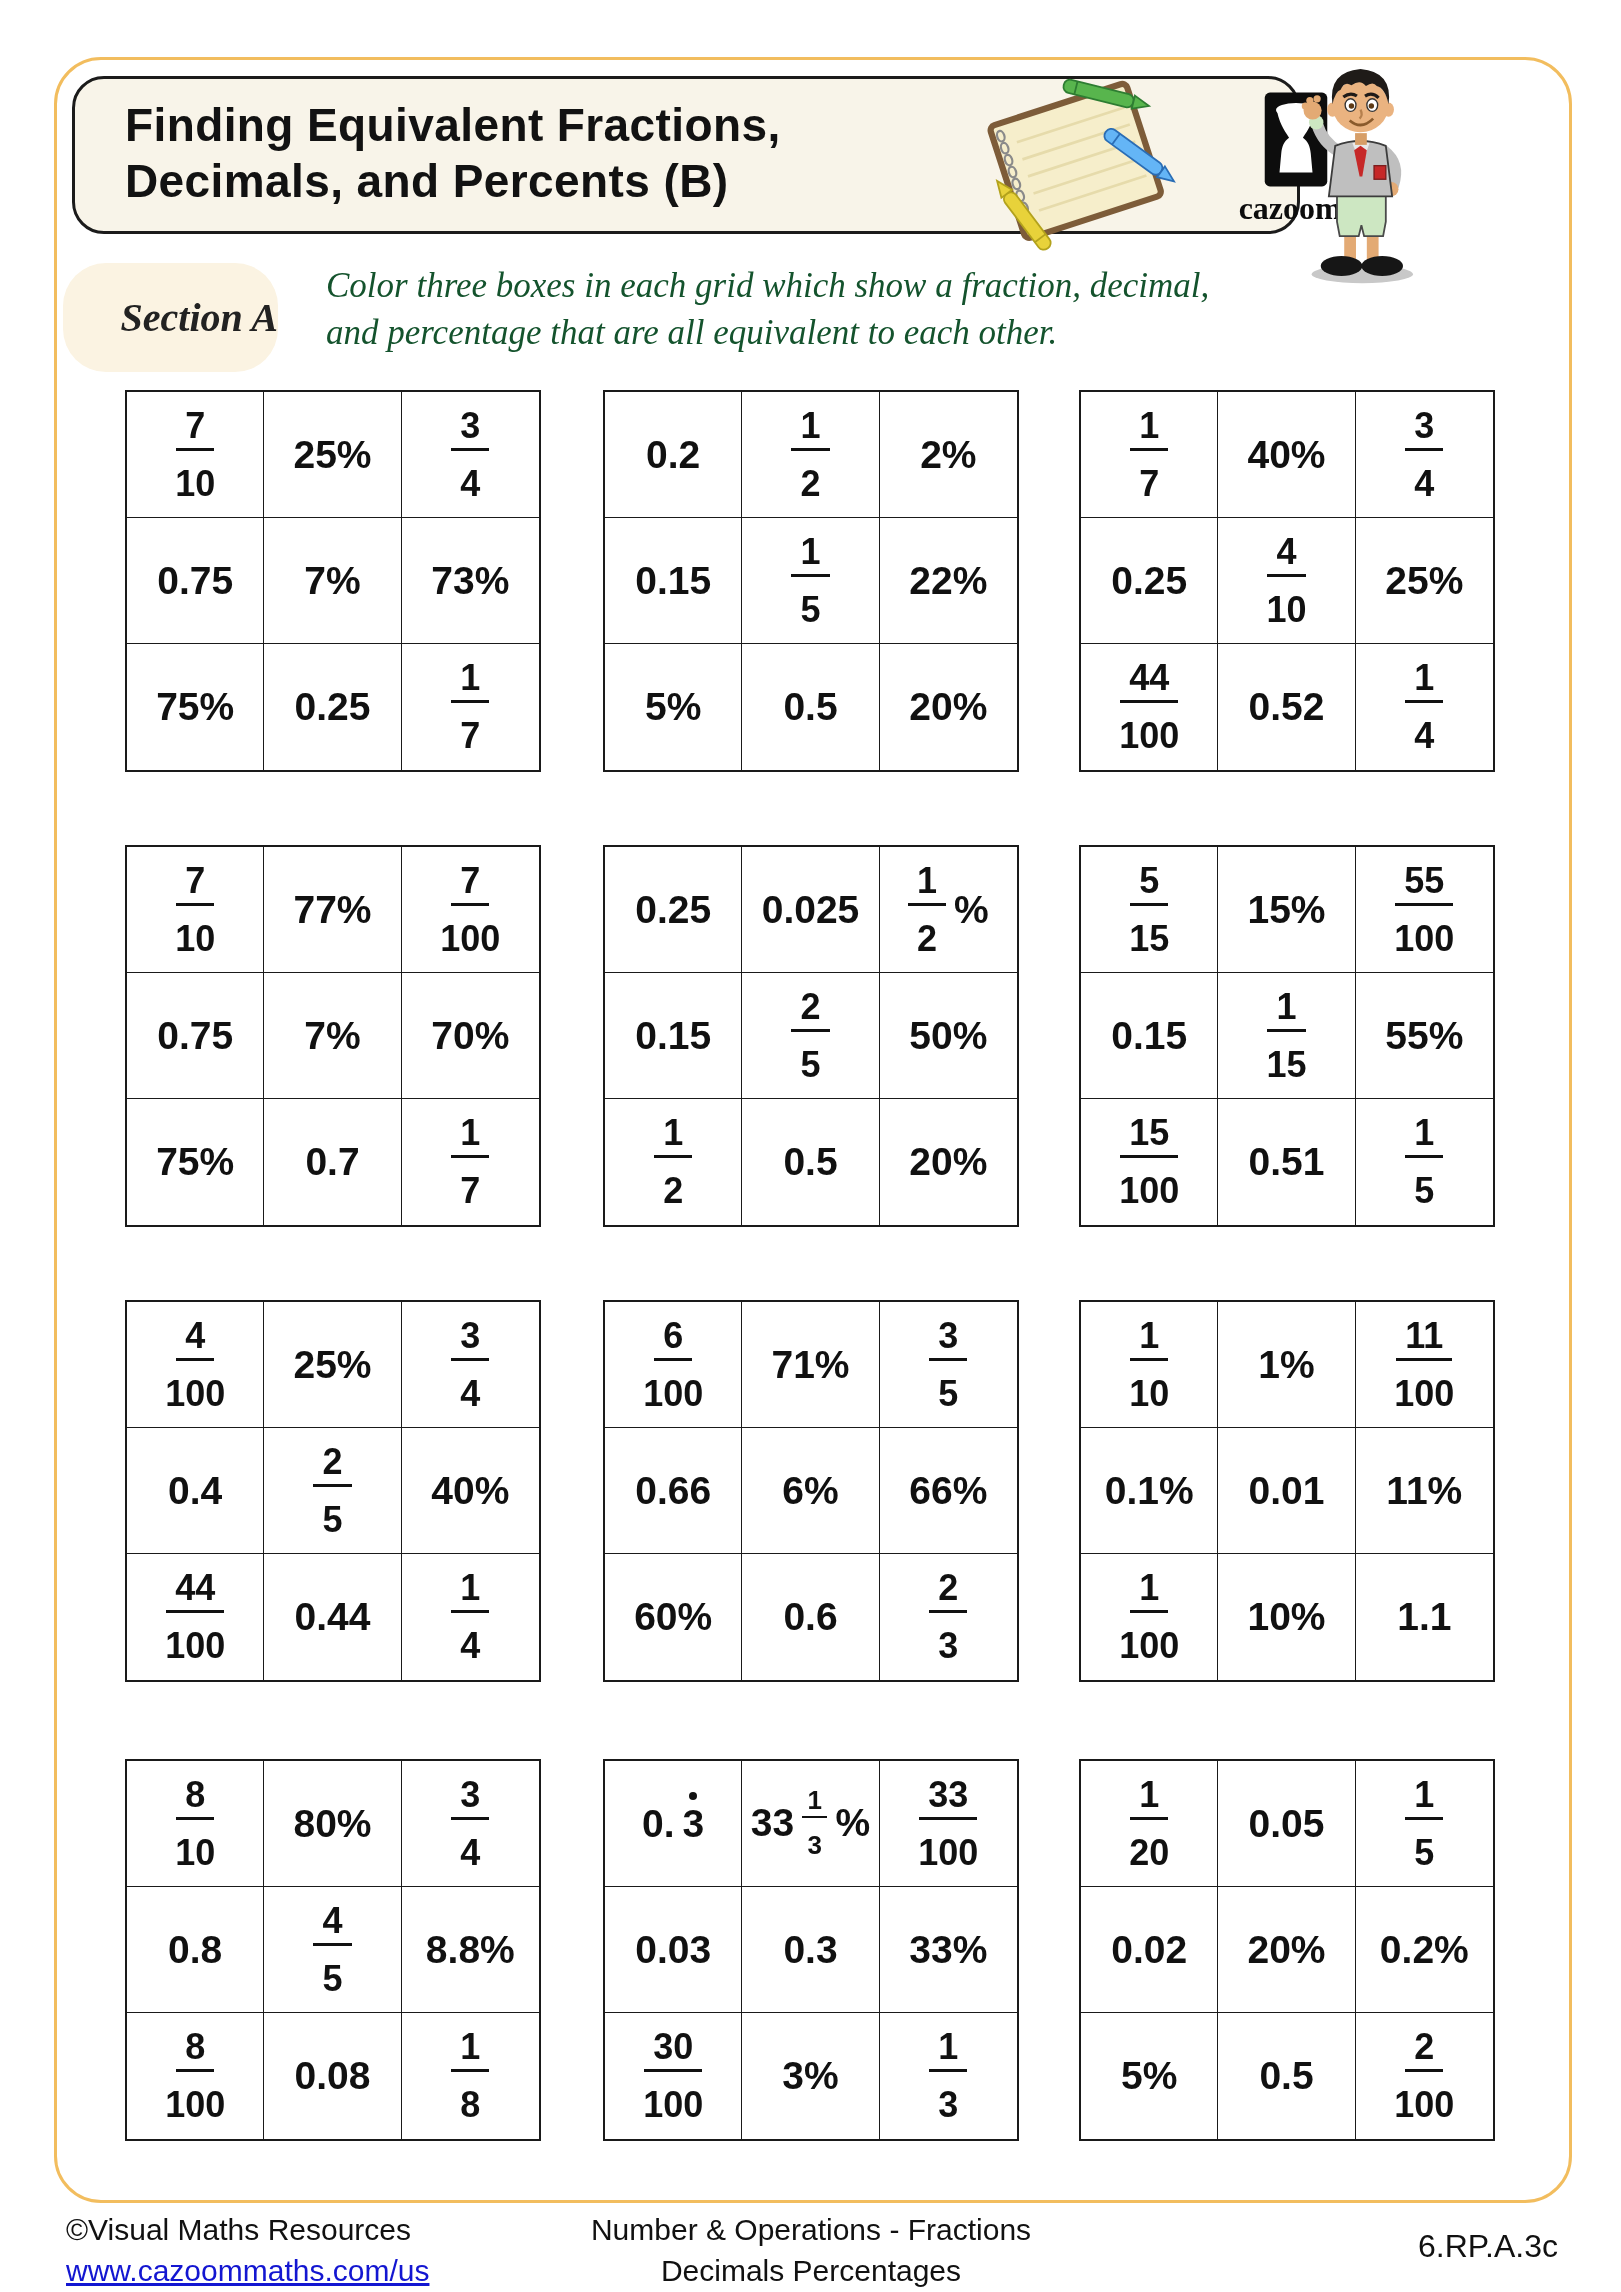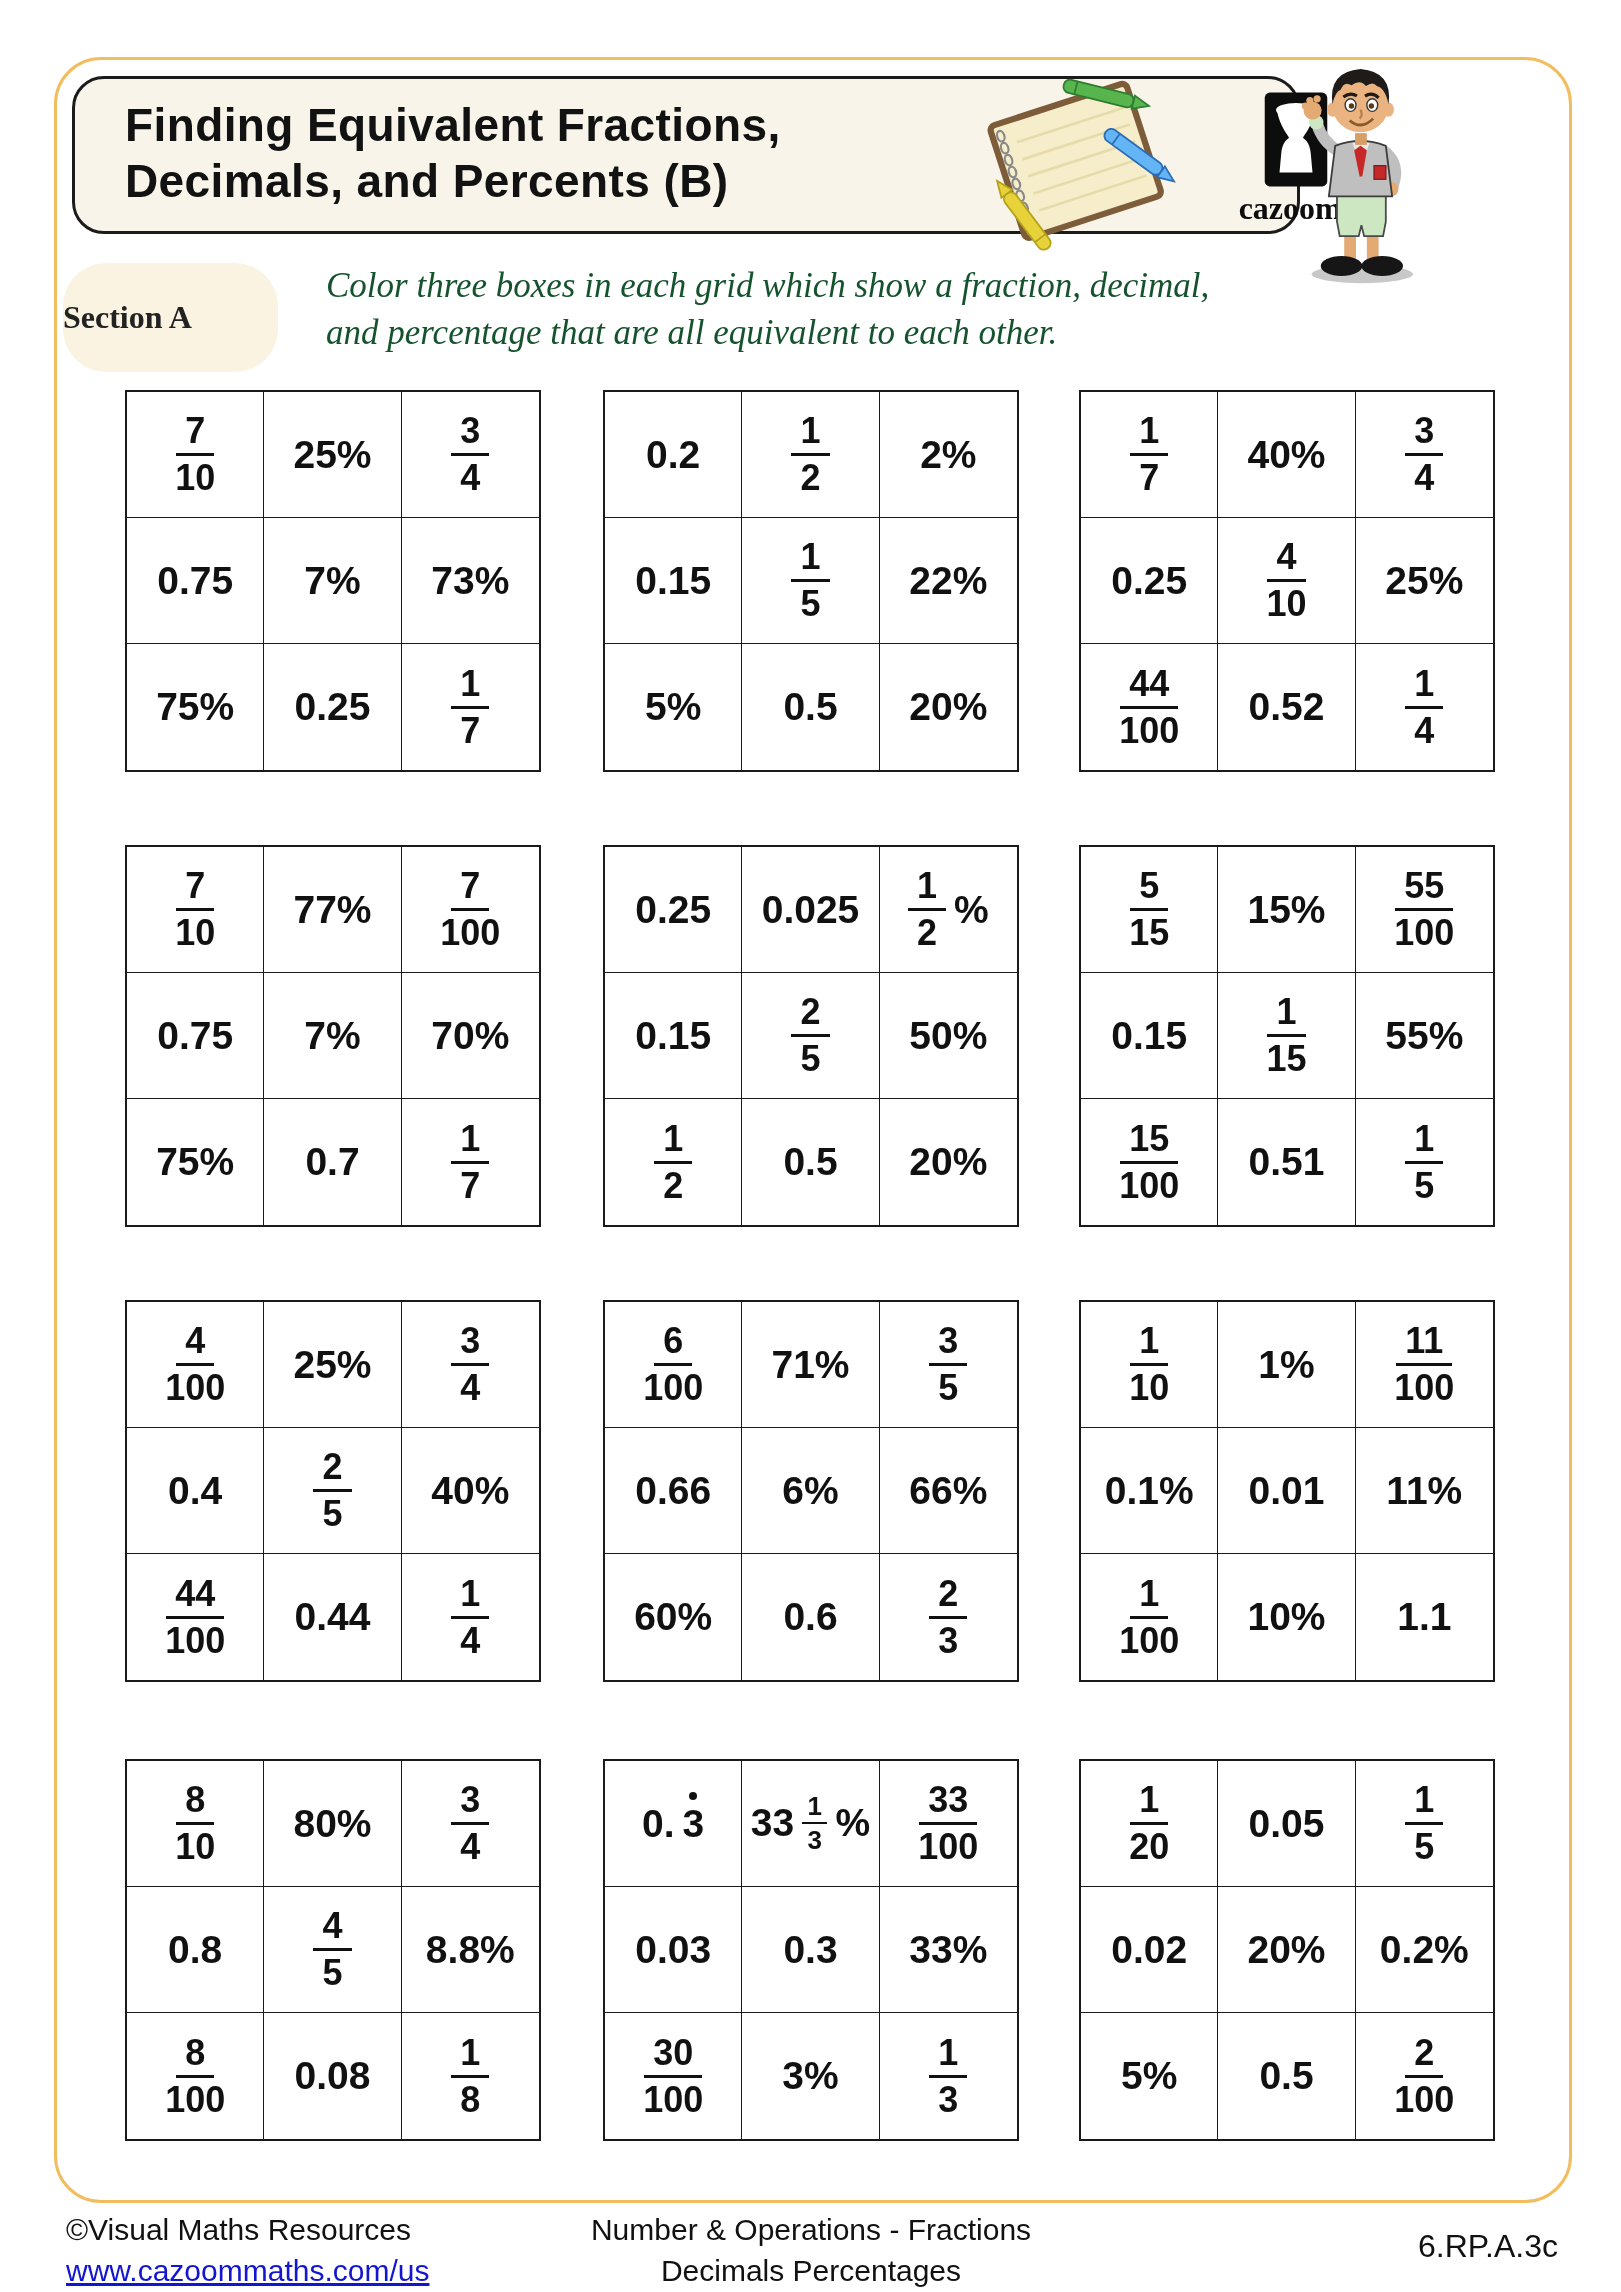--- a/index.html
+++ b/index.html
@@ -24,23 +24,23 @@
   .logo svg{display:block;margin:0 auto;}
   .logo-text{font-family:"Liberation Serif",serif;font-weight:bold;font-size:32px;
              color:#0d0d0d;margin-top:1.8px;}
 
   
   .student{position:absolute;left:1297px;top:59px;width:127px;height:226px;}
 
   
   .section-label{position:absolute;left:63px;top:263px;width:215px;height:109px;
                  background:var(--section-bg);border-radius:43px;
-                 display:flex;align-items:center;justify-content:flex-start;
-                 font-family:"Liberation Serif",serif;font-weight:bold;
-                 font-size:32px;color:#222;}
+                 display:flex;align-items:center;justify-content:flex-end;
+                 font-family:"Liberation Serif",serif;font-style:italic;font-weight:bold;
+                 font-size:40px;color:#222;}
   .instructions{position:absolute;left:326px;top:262px;
                 font-family:"Liberation Serif",serif;font-style:italic;
                 font-size:35px;line-height:47px;color:#14532d;}
 
   
   .grid{position:absolute;width:412px;height:378px;border:2.7px solid var(--ink);
         display:grid;grid-template-columns:repeat(3,1fr);grid-template-rows:repeat(3,1fr);
         background:#fff;}
   .g1{left:125px;top:390px}  .g2{left:603px;top:390px}  .g3{left:1079px;top:390px}
   .g4{left:125px;top:845px}  .g5{left:603px;top:845px}  .g6{left:1079px;top:845px}
@@ -48,21 +48,21 @@
   .g10{left:125px;top:1759px}.g11{left:603px;top:1759px}.g12{left:1079px;top:1759px}
   .cell{display:flex;align-items:center;justify-content:center;
         border-right:1.8px solid var(--ink);border-bottom:1.8px solid var(--ink);cursor:pointer;}
   .cell:nth-child(3n){border-right:none;}
   .cell:nth-child(n+7){border-bottom:none;}
   .cellval{display:inline-flex;align-items:center;gap:8px;font-weight:bold;
            font-size:39px;color:#111;white-space:nowrap;}
   .frac{display:inline-flex;flex-direction:column;align-items:center;
         font-size:36px;line-height:1.04;}
   .frac .num{border-bottom:3.6px solid #111;padding:0 9px 3.6px;}
-  .frac .den{padding-top:3px;}
+  .frac .den{padding-top:14px;}
   .frac.small{font-size:26px;line-height:1.05;}
   .frac.small .num{border-bottom:2.7px solid #111;padding:0 5.4px 1.8px;}
   .overdot{position:relative;display:inline-block;}
   .overdot::before{content:"";position:absolute;top:-9.9px;left:50%;
                    transform:translateX(-50%);width:8px;height:8px;border-radius:50%;background:#111;}
 
   
   .footer-left{position:absolute;left:66px;top:2209px;font-size:30px;line-height:41px;color:#111;}
   .footer-link{color:var(--link);text-decoration:underline;cursor:pointer;margin-top:40px;}
   .footer-center{position:absolute;left:448px;width:726px;top:2209px;text-align:center;

